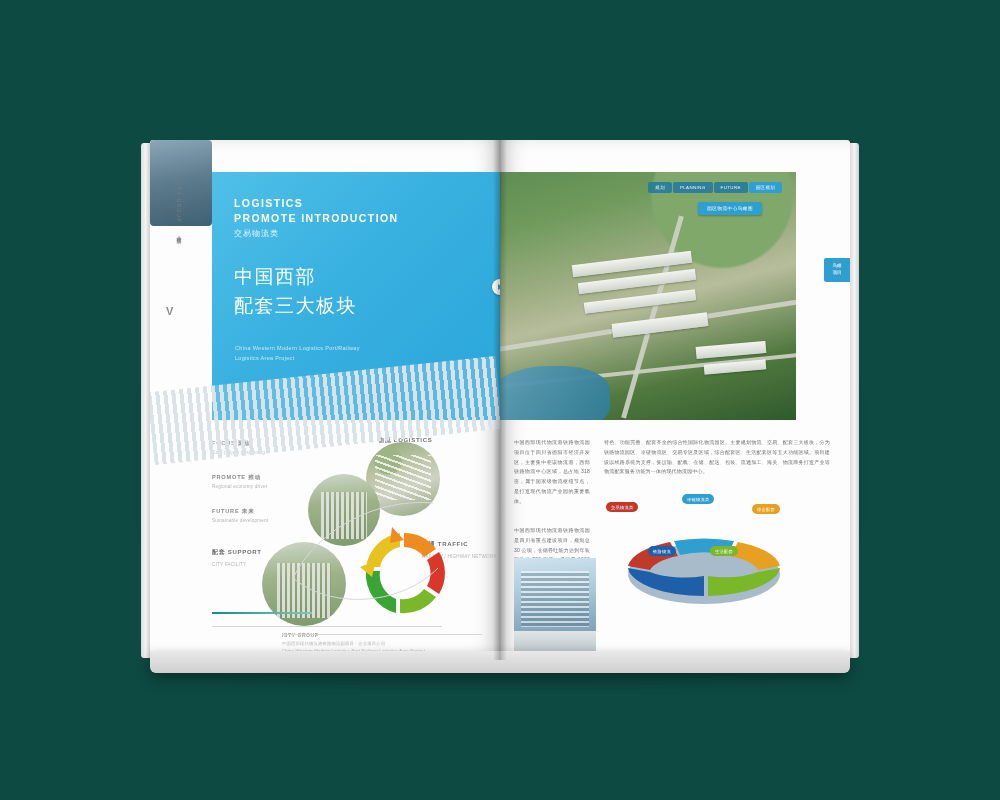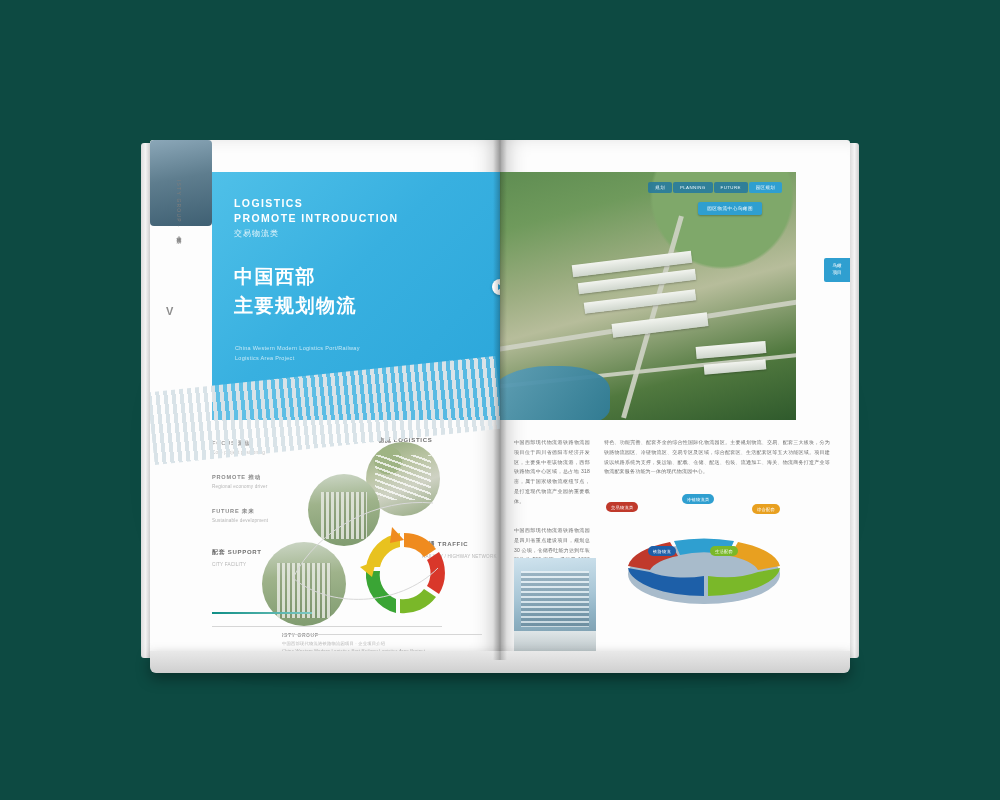--- a/index.html
+++ b/index.html
@@ -73,21 +73,21 @@
     position: absolute; left: 22px; top: 24px;
     color: #fff; font-weight: bold;
     font-size: 10.5px; letter-spacing: 1.4px; line-height: 1.45;
   }
   .hero-cn-sub {
     position: absolute; left: 22px; top: 56px;
     color: rgba(255,255,255,.88); font-size: 8px; letter-spacing: 1px;
   }
   .hero-title {
     position: absolute; left: 22px; top: 90px;
-    color: #fff; font-size: 19px; font-weight: bold;
+    color: #fff; font-size: 19px; font-weight: normal;
     letter-spacing: 1.5px; line-height: 1.55;
   }
   .hero-sub {
     position: absolute; left: 23px; top: 172px;
     color: rgba(255,255,255,.72); font-size: 5.5px; line-height: 1.8;
     letter-spacing: .3px;
   }
   .hero-arrow {
     position: absolute; right: -8px; top: 139px;
     width: 16px; height: 16px; border-radius: 50%;
@@ -263,21 +263,21 @@
       <div class="spine-label">ISTY GROUP · 企业宣传册</div>
 
       <div class="hero">
         <div class="hero-en">
           <div>LOGISTICS</div>
           <div>PROMOTE INTRODUCTION</div>
         </div>
         <div class="hero-cn-sub">交易物流类</div>
         <div class="hero-title">
           <div>中国西部</div>
-          <div>主要规划物流</div>
+          <div>配套三大板块</div>
         </div>
         <div class="hero-sub">
           <div>China Western Modern Logistics Port/Railway</div>
           <div>Logistics Area Project</div>
         </div>
       </div>
       <div class="hero-arrow"></div>
 
       <div class="lbl" style="left:62px; top:300px;">
         <span>FOCUS  聚焦</span>

